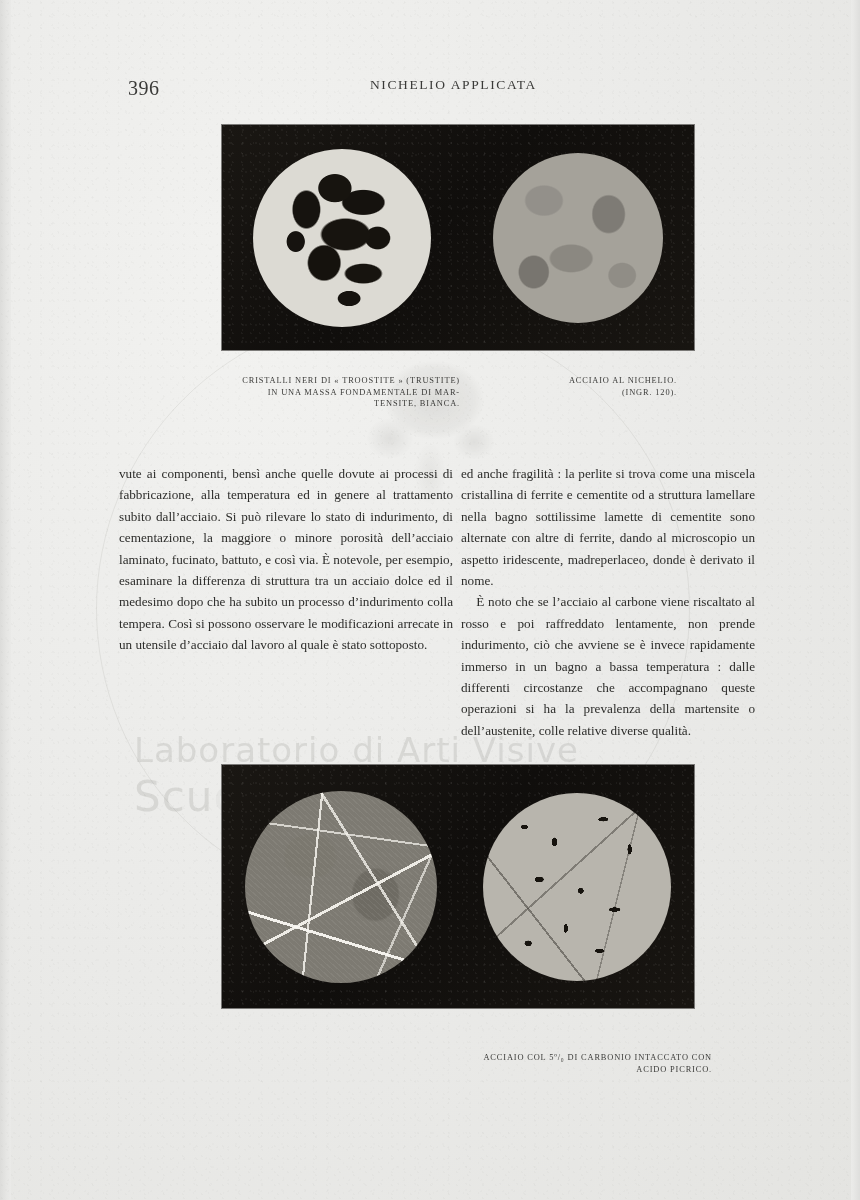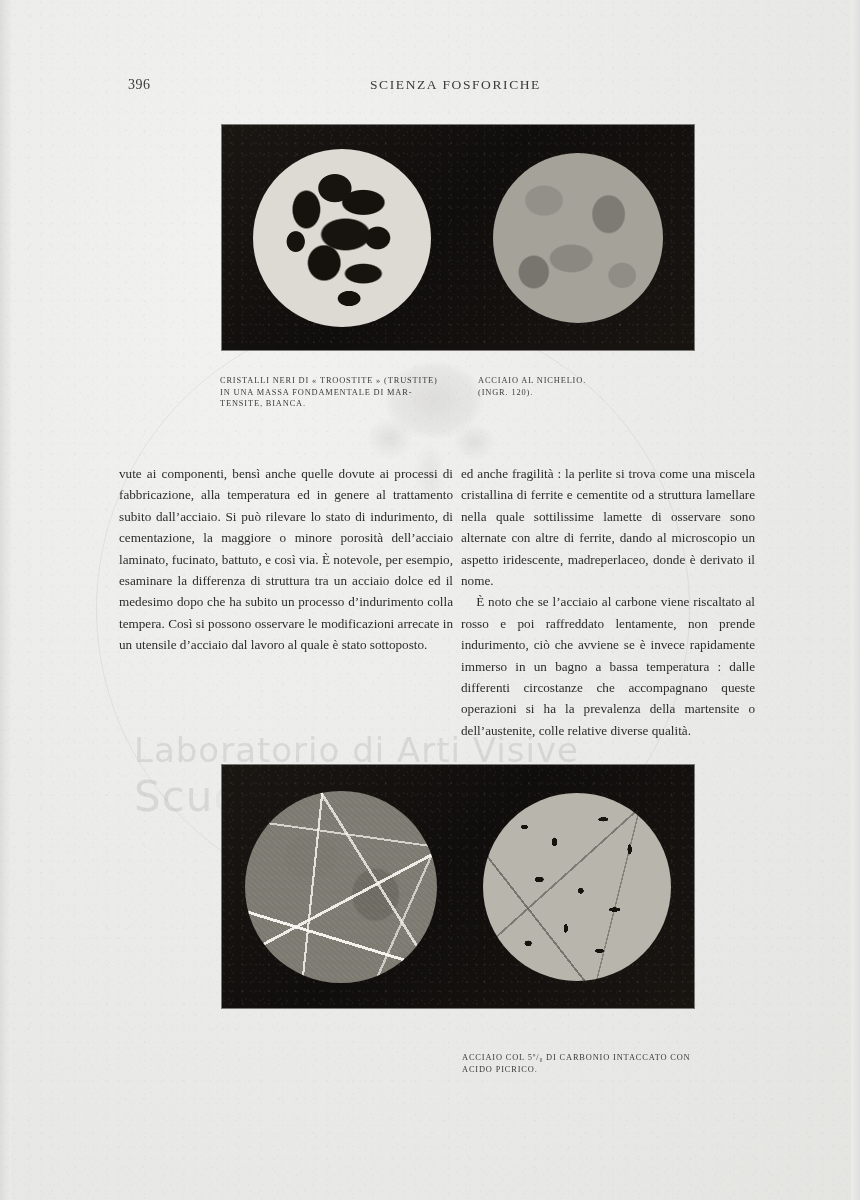--- a/index.html
+++ b/index.html
@@ -58,21 +58,21 @@
     color:rgba(118,118,112,.175);
     letter-spacing:1px;
     white-space:nowrap;
     pointer-events:none;
     user-select:none;
   }
   #wm-line1{left:134px;top:730px;font-size:34px;}
   #wm-line2{left:134px;top:772px;font-size:42px;}
   #wm-line2 .mid{color:rgba(118,118,112,.055);}
   
-  .hdr{position:absolute;top:77px;font-size:14px;color:#3a3a38;}
+  .hdr{position:absolute;top:77px;font-size:20px;color:#3a3a38;}
   #folio{left:128px;letter-spacing:.5px;}
   #running-head{left:370px;letter-spacing:1.6px;font-size:13.5px;}
   
   .plate{
     position:absolute;left:222px;width:472px;
     background:#14120f;
     box-shadow:0 0 0 1px rgba(30,28,25,.55);
     overflow:hidden;
   }
   #plate-top{top:125px;height:225px;}
@@ -155,25 +155,25 @@
       radial-gradient(circle at 50% 50%, #b8b5ad 0 72%, #9d9a92 85%, #524e46 95%, #13110e 100%);
   }
   
   .caption{
     position:absolute;
     font-family:"Liberation Serif", serif;
     font-size:8.4px;
     letter-spacing:.85px;
     line-height:11.6px;
     color:#3b3b39;
-    text-align:left;
+    text-align:right;
     text-transform:uppercase;
   }
   #caption-troostite{left:220px;top:375px;width:240px;}
-  #caption-nichelio{left:478px;top:375px;width:225px;}
+  #caption-nichelio{left:452px;top:375px;width:225px;}
   #caption-ghisa{left:216px;top:1020px;width:250px;}
   #caption-carbonio{left:462px;top:1020px;width:250px;margin-top:32px;}
   
   .col{
     position:absolute;top:463px;
     font-size:13.2px;
     line-height:21.4px;
     color:#2c2c2a;
     text-align:justify;
     text-justify:inter-word;
@@ -190,21 +190,21 @@
 <div id="page">
   <div class="grain"></div>
 
   <div class="wm-circle"></div>
   <div class="wm-emblem"></div>
 
   <div class="wm-text" id="wm-line1">Laboratorio di Arti Visive</div>
   <div class="wm-text" id="wm-line2"><span>Scu</span><span class="mid">ola Politecnic</span><span>e</span></div>
 
   <div class="hdr" id="folio">396</div>
-  <div class="hdr" id="running-head">SCIENZA FOSFORICHE</div>
+  <div class="hdr" id="running-head">NICHELIO APPLICATA</div>
 
   <div class="plate" id="plate-top">
     <div class="plate-inner">
       <div class="micro" id="micro-troostite"></div>
       <div class="micro" id="micro-nichelio"></div>
     </div>
   </div>
 
   <div class="caption" id="caption-troostite">
     <div>CRISTALLI NERI DI « TROOSTITE » (TRUSTITE)</div>
@@ -215,21 +215,21 @@
   <div class="caption" id="caption-nichelio">
     <div>ACCIAIO AL NICHELIO.</div>
     <div>(INGR. 120).</div>
   </div>
 
   <div class="col" id="col-left">
     <p>vute ai componenti, bensì anche quelle dovute ai processi di fabbricazione, alla temperatura ed in genere al trattamento subito dall’acciaio. Si può rilevare lo stato di indurimento, di cementazione, la maggiore o minore porosità dell’acciaio laminato, fucinato, battuto, e così via. È notevole, per esempio, esaminare la differenza di struttura tra un acciaio dolce ed il medesimo dopo che ha subito un processo d’indurimento colla tempera. Così si possono osservare le modificazioni arrecate in un utensile d’acciaio dal lavoro al quale è stato sottoposto.</p>
   </div>
 
   <div class="col" id="col-right">
-    <p>ed anche fragilità : la perlite si trova come una miscela cristallina di ferrite e cementite od a struttura lamellare nella quale sottilissime lamette di osservare sono alternate con altre di ferrite, dando al microscopio un aspetto iridescente, madreperlaceo, donde è derivato il nome.</p>
+    <p>ed anche fragilità : la perlite si trova come una miscela cristallina di ferrite e cementite od a struttura lamellare nella bagno sottilissime lamette di cementite sono alternate con altre di ferrite, dando al microscopio un aspetto iridescente, madreperlaceo, donde è derivato il nome.</p>
     <p>È noto che se l’acciaio al carbone viene riscaltato al rosso e poi raffreddato lentamente, non prende indurimento, ciò che avviene se è invece rapidamente immerso in un bagno a bassa temperatura : dalle differenti circostanze che accompagnano queste operazioni si ha la prevalenza della martensite o dell’austenite, colle relative diverse qualità.</p>
   </div>
 
   <div class="plate" id="plate-bottom">
     <div class="plate-inner">
       <div class="micro" id="micro-ghisa"></div>
       <div class="micro" id="micro-carbonio"></div>
     </div>
   </div>
 

